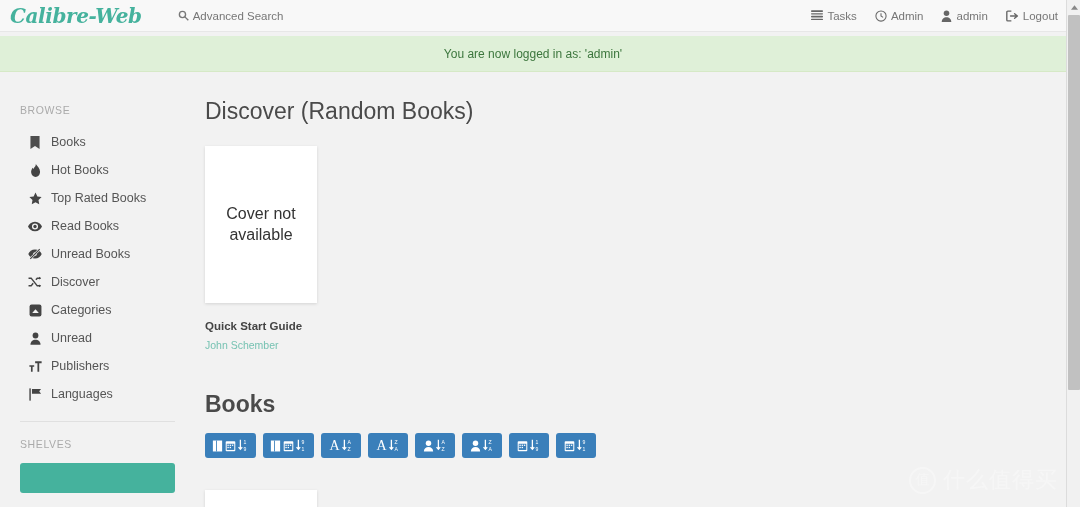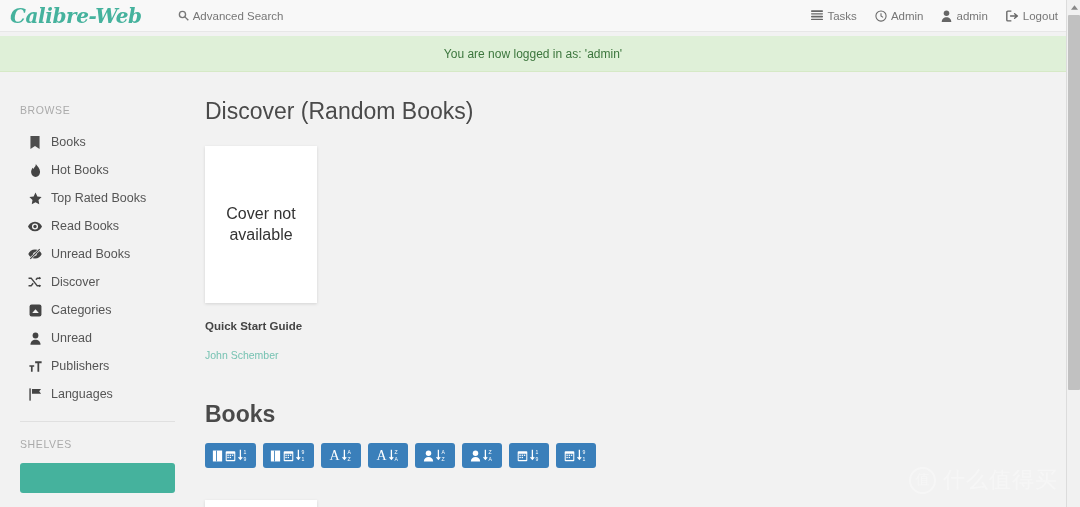--- a/index.html
+++ b/index.html
@@ -139,21 +139,21 @@
     font-size: 16px; line-height: 1.28;
     color: #333;
     cursor: pointer;
   }
   .book-title {
     margin-top: 17px;
     font-size: 11.5px; font-weight: bold;
     color: #444; cursor: pointer;
   }
   .book-author {
-    margin-top: 17px;
+    margin-top: 7px;
     font-size: 10.5px; color: #76c2b2;
     cursor: pointer;
   }
   .section-title {
     font-size: 23px; color: #4a4a4a;
     margin-top: 40px; margin-bottom: 15px;
   }
   .sort-bar { display: flex; gap: 7px; }
   .sort-btn {
     height: 25px; min-width: 40px;

